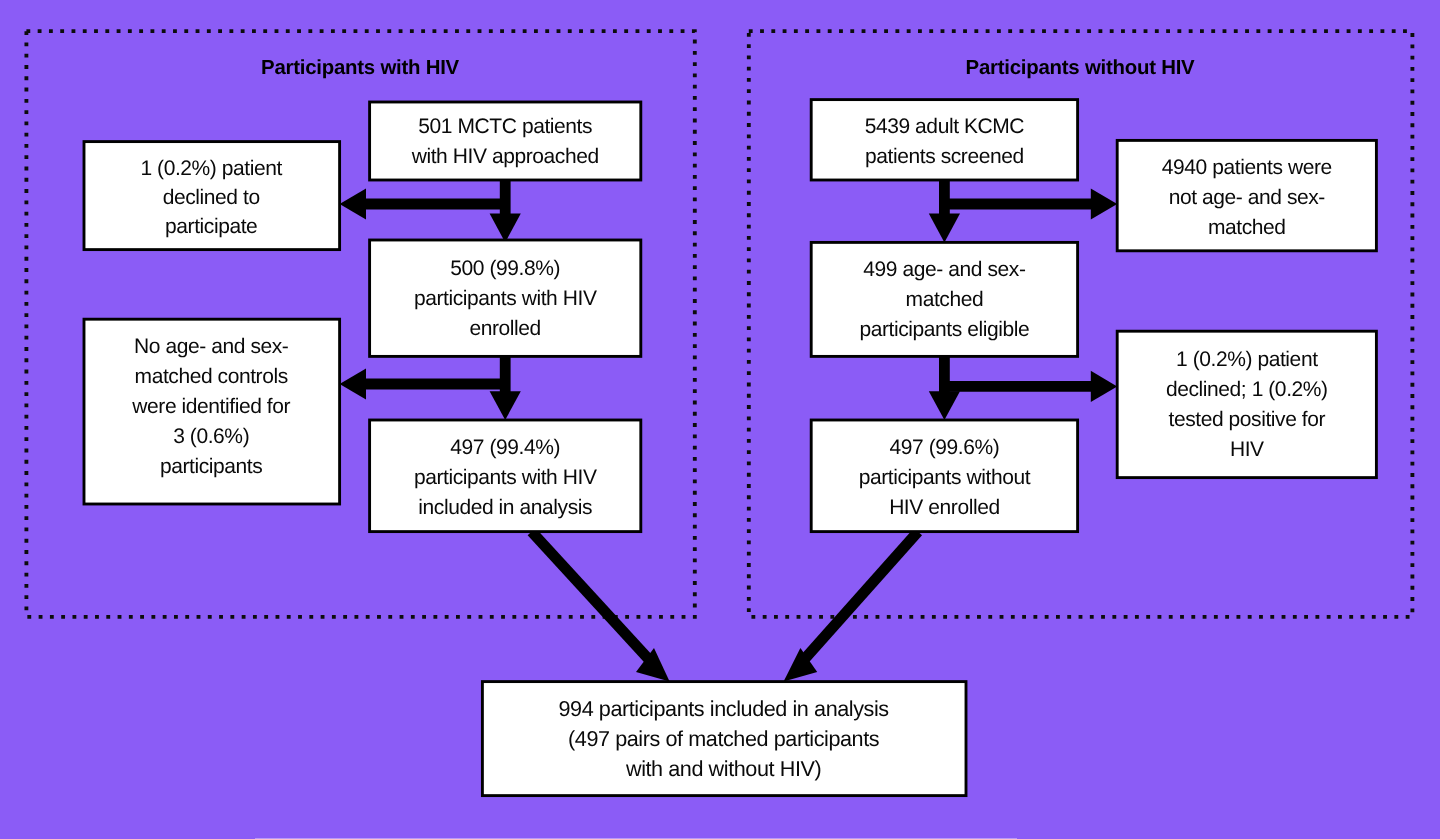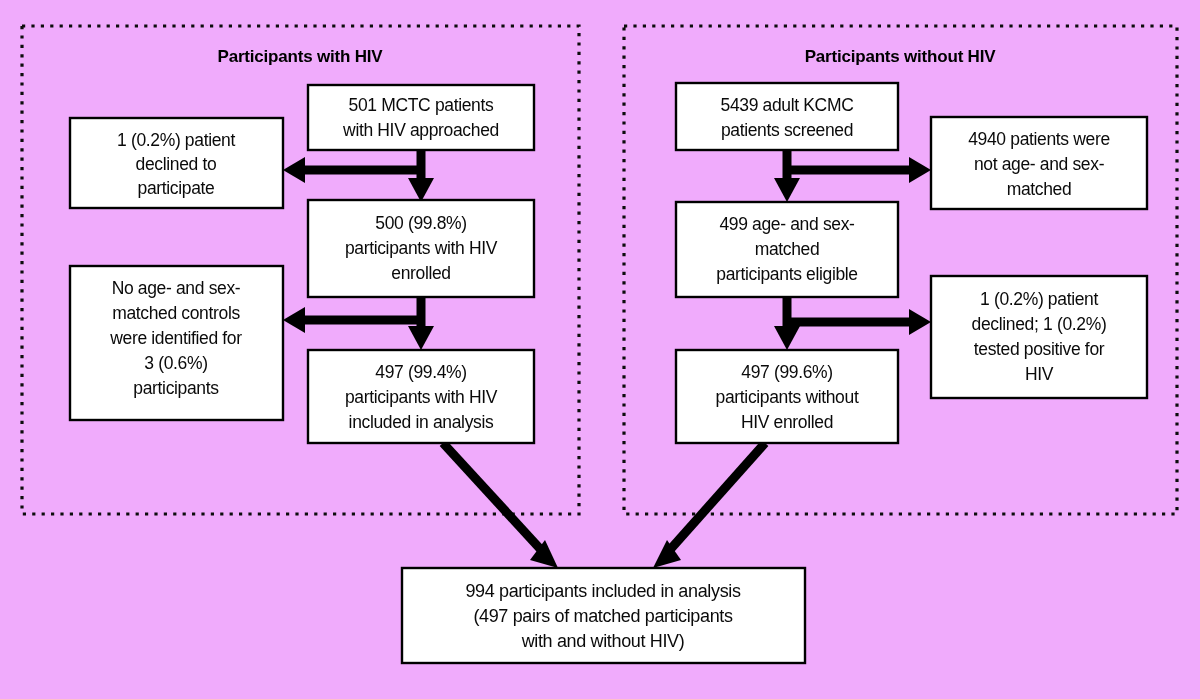--- a/index.html
+++ b/index.html
@@ -8,21 +8,21 @@
     padding: 0;
     background: #ffffff;
   }
   body {
     font-family: "Liberation Sans", sans-serif;
   }
   #flow-root {
     position: relative;
     width: 1200px;
     height: 699px;
-    background: #f0abfc;
+    background: #8b5cf6;
     overflow: hidden;
   }
   svg.flow-canvas {
     position: absolute;
     left: 0;
     top: 0;
     width: 1200px;
     height: 699px;
   }
   .panel-frame {

